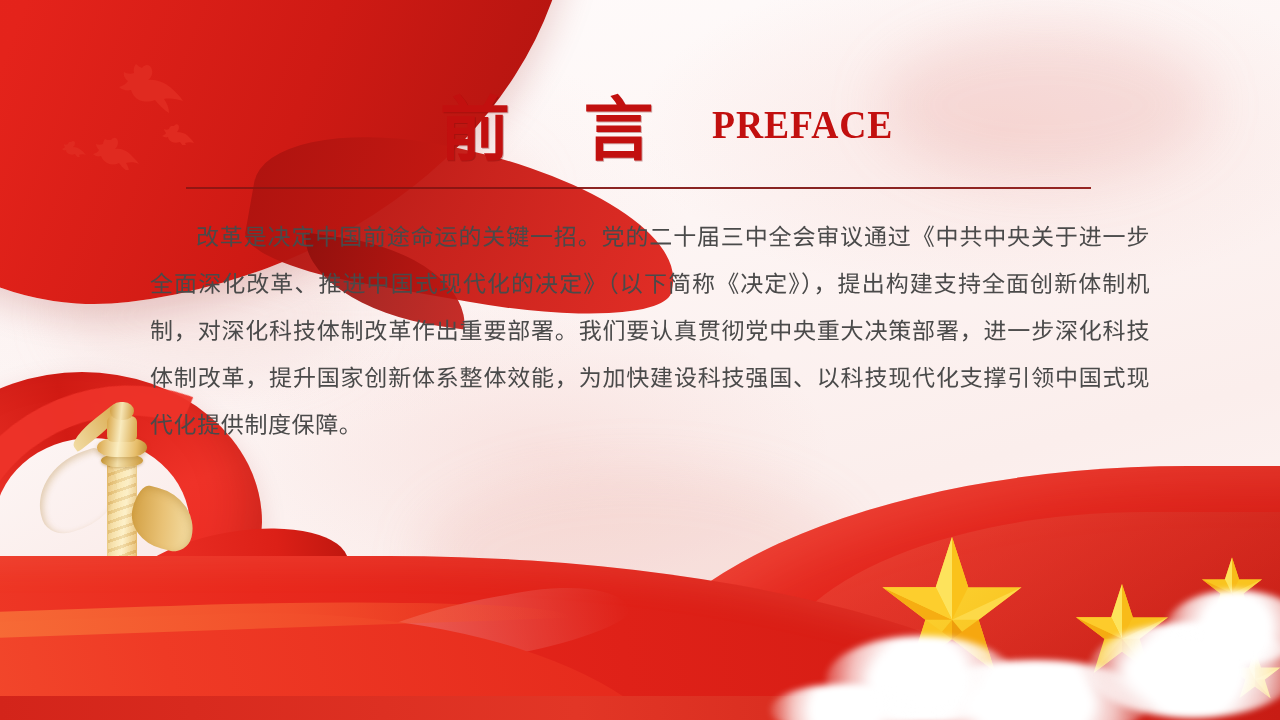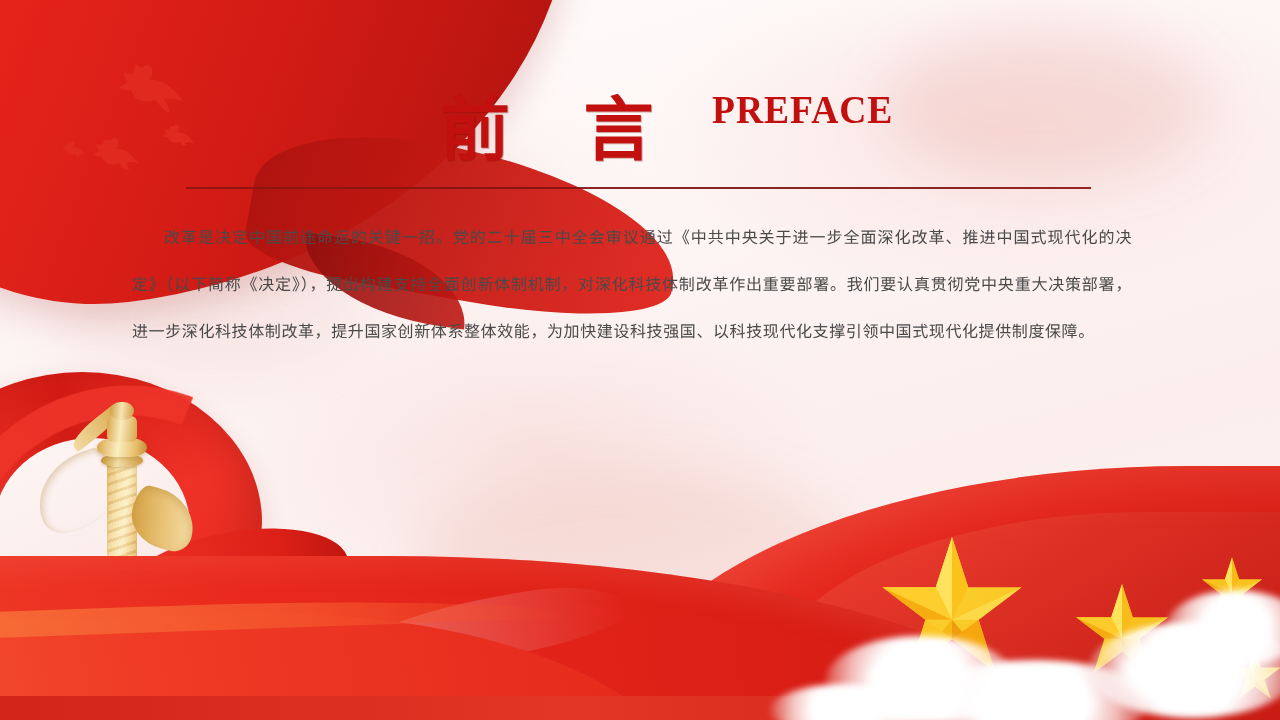--- a/index.html
+++ b/index.html
@@ -111,41 +111,41 @@
   .star{position:absolute;}
 
   
   .cloud{position:absolute;border-radius:50%;background:#fff;filter:blur(7px);}
   .cloudSoft{position:absolute;border-radius:50%;
     background:radial-gradient(circle,#ffffff 42%,rgba(255,255,255,.72) 66%,rgba(255,255,255,0) 100%);
     filter:blur(3px);}
 
   
   .content{position:absolute;inset:0;}
-  .titleRow{position:absolute;left:440px;top:96px;display:flex;align-items:flex-start;gap:30px;}
+  .titleRow{position:absolute;left:440px;top:96px;display:flex;align-items:center;gap:30px;}
   .titleCn{
     font-family:"Liberation Serif","DejaVu Serif",serif;
     font-size:70px;font-weight:bold;letter-spacing:28px;line-height:1;
     color:#c2100f;
     text-shadow:1px 1px 0 rgba(120,8,8,.35);
     white-space:pre;
   }
   .titleEn{
     font-family:"Liberation Serif","DejaVu Serif",serif;
     font-size:40px;font-weight:bold;letter-spacing:1px;line-height:1;
     color:#c2100f;position:relative;top:-6px;
     transform:scaleX(.94);transform-origin:left bottom;
   }
   .rule{position:absolute;left:186px;top:187px;width:905px;height:2px;
     background:linear-gradient(90deg,#8d1512,#7d1210 70%,#8d1512);opacity:.92;}
 
   .bodyText{
-    position:absolute;left:132px;top:214px;width:1000px;
-    font-family:"Liberation Serif","DejaVu Serif",serif;
-    font-size:16px;line-height:47px;color:#4a4a4a;
+    position:absolute;left:150px;top:214px;width:1000px;
+    font-family:"Liberation Serif","DejaVu Serif",serif;
+    font-size:23px;line-height:47px;color:#4a4a4a;
     text-align:justify;text-justify:inter-ideograph;
     text-indent:2em;
     letter-spacing:.6px;
   }
 </style>
 </head>
 <body>
 
 <div id="slide">
 

